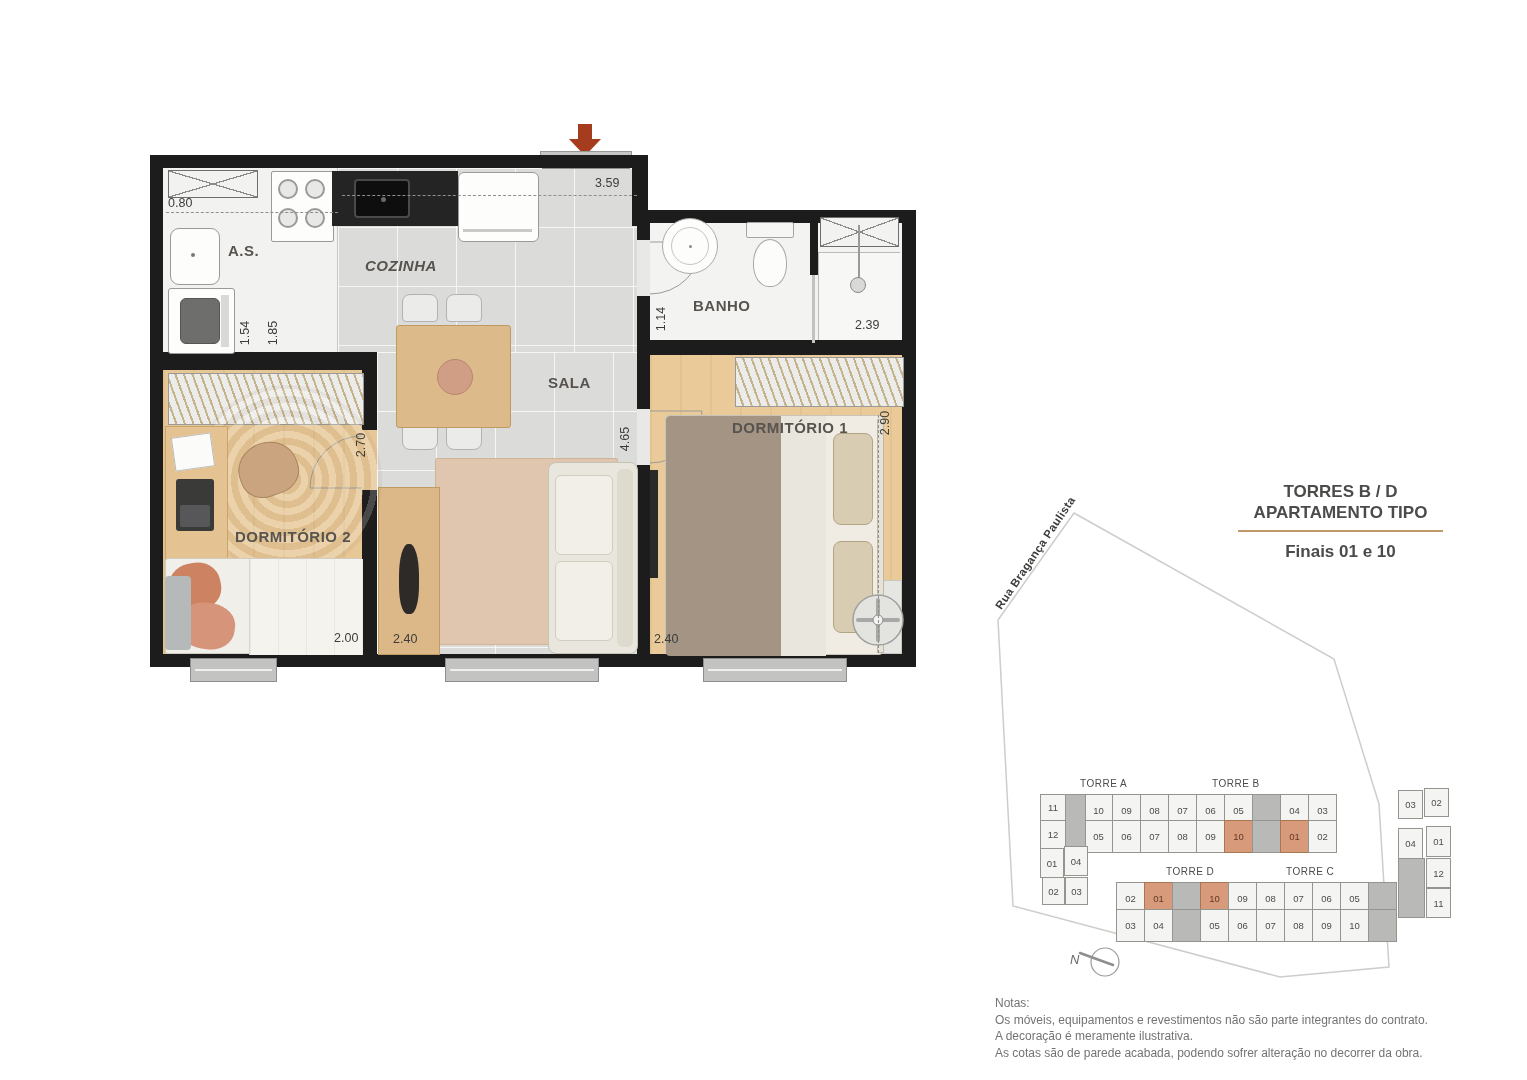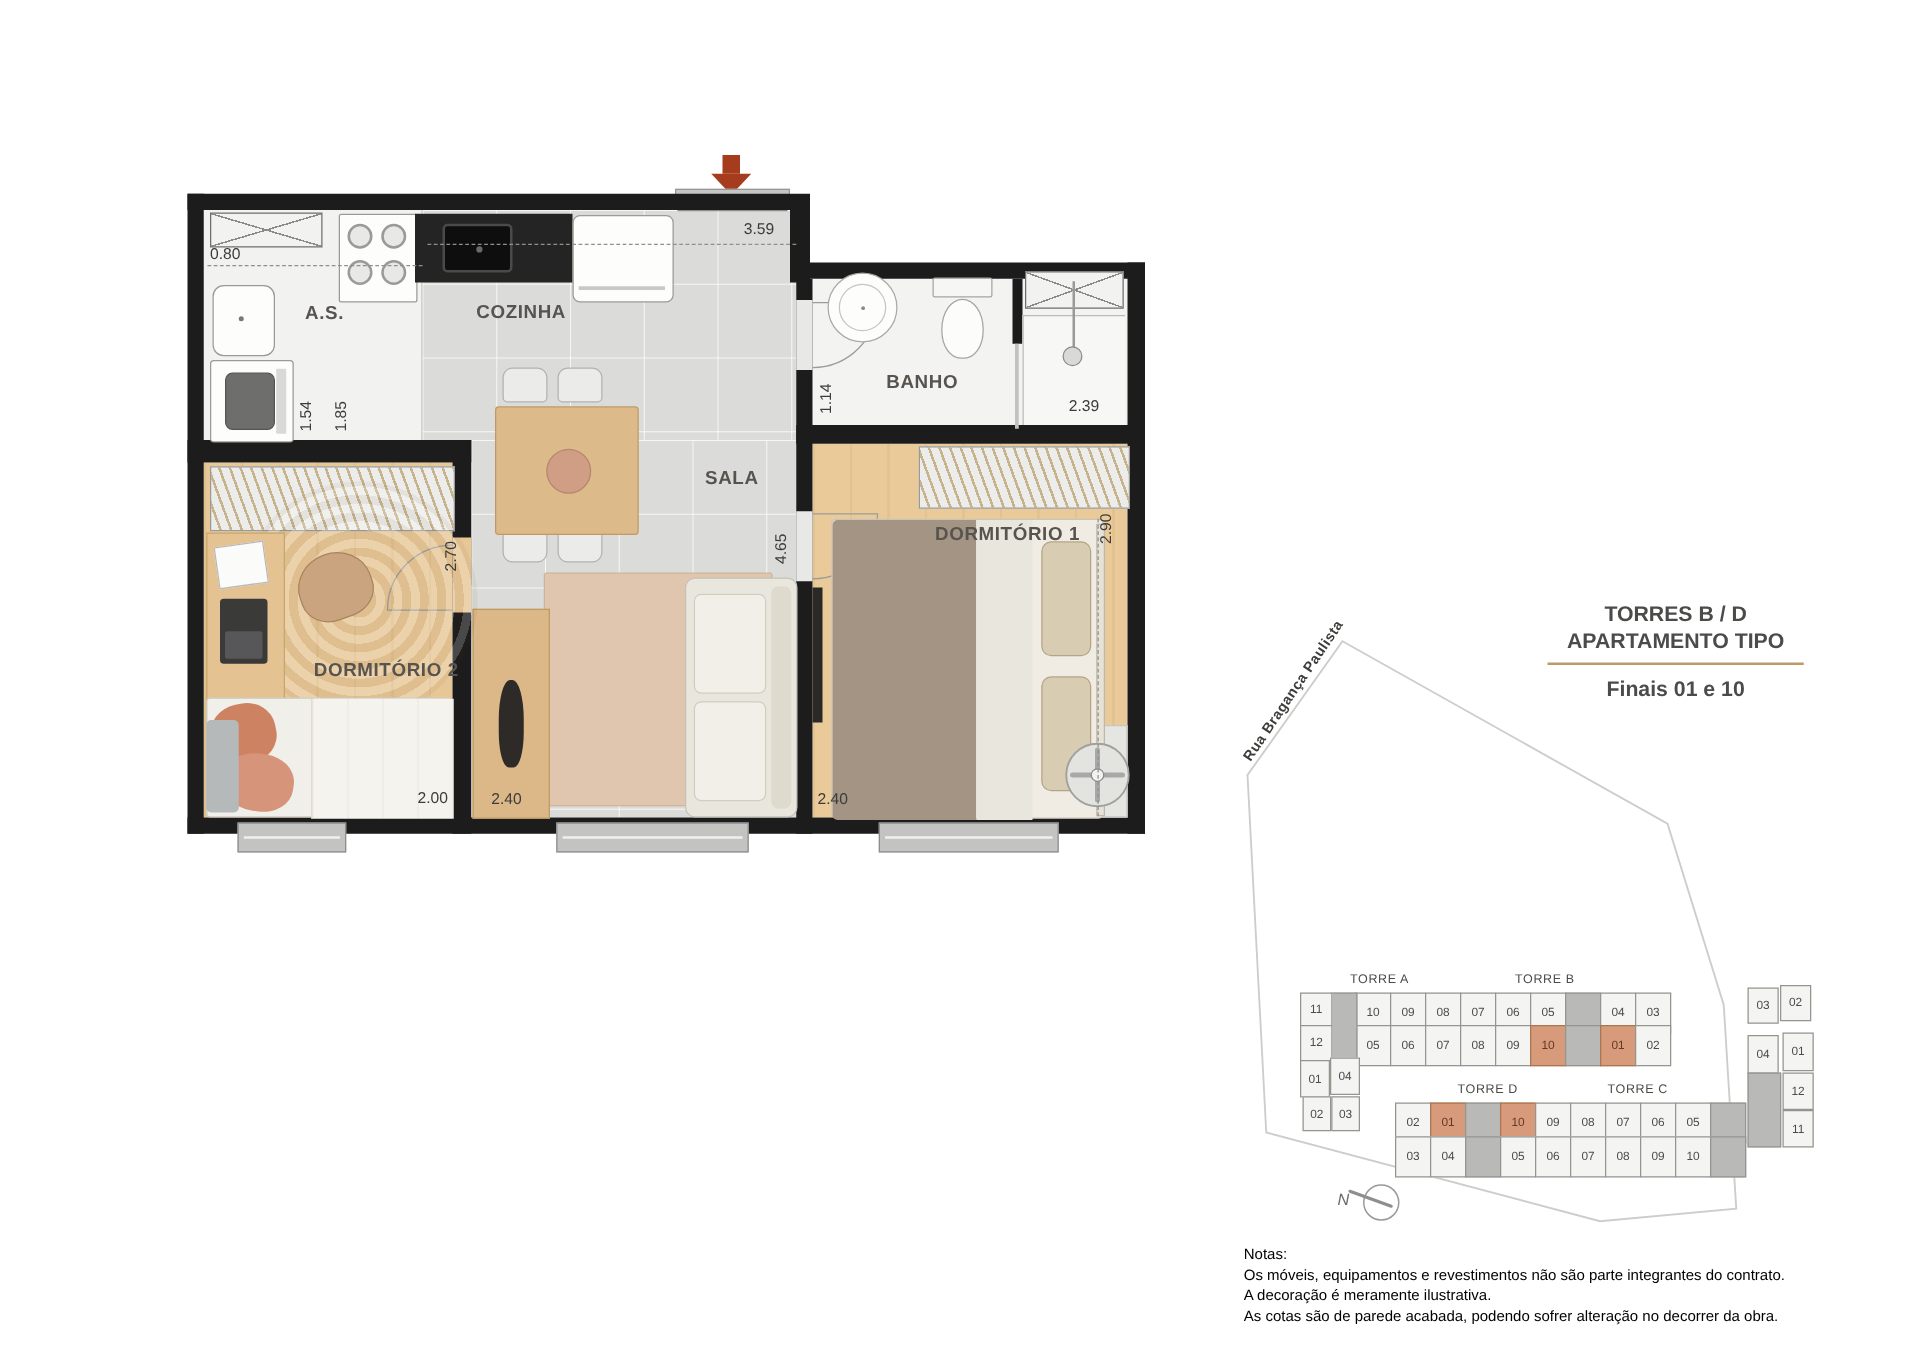--- a/index.html
+++ b/index.html
@@ -8,21 +8,21 @@
   .abs{position:absolute;box-sizing:border-box;}
   
   #plan{left:150px;top:120px;width:800px;height:580px;}
   .wall{position:absolute;background:#1c1c1c;box-sizing:border-box;}
   .floor{position:absolute;box-sizing:border-box;}
   .tilegrid{background-image:
       linear-gradient(to right, rgba(255,255,255,.75) 1px, transparent 1px),
       linear-gradient(to bottom, rgba(255,255,255,.75) 1px, transparent 1px);
       background-size:59px 59px;}
   .wood{background-image:repeating-linear-gradient(90deg, rgba(120,80,20,.06) 0 2px, transparent 2px 30px);}
-  .room-label{position:absolute;font-size:15px;font-weight:bold;color:#57544f;letter-spacing:.5px;white-space:nowrap;margin-left:16px;}
+  .room-label{position:absolute;font-size:15px;font-weight:bold;color:#57544f;letter-spacing:.5px;white-space:nowrap;}
   .dim{position:absolute;font-size:12.5px;color:#3c3c3a;white-space:nowrap;}
   .dimv{transform:rotate(-90deg);width:42px;text-align:center;}
   .dashh{position:absolute;border-top:1px dashed #8f8f8d;height:0;}
   .dashv{position:absolute;border-left:1px dashed #8f8f8d;width:0;}
   .xbox{position:absolute;background-color:#f2f2f0;border:1px solid #6e6e6c;
         background-image:
         linear-gradient(to top right, transparent calc(50% - .6px), #8a8a88 calc(50% - .6px) calc(50% + .6px), transparent calc(50% + .6px)),
         linear-gradient(to bottom right, transparent calc(50% - .6px), #8a8a88 calc(50% - .6px) calc(50% + .6px), transparent calc(50% + .6px));}
   .wardrobe{position:absolute;background-color:#ececea;border:1px solid #9a9a98;
         background-image:repeating-linear-gradient(70deg, transparent 0 6px, rgba(178,148,88,.65) 6px 8px);}
@@ -37,21 +37,21 @@
   .unit.hl{background:#d79a7a;border-color:#a8764f;color:#643a26;}
   .wingcell{position:absolute;border:1px solid #95958f;background:#f4f4f2;display:flex;align-items:center;
         justify-content:center;font-size:9.5px;color:#4c4c48;box-sizing:border-box;}
   .wingcore{position:absolute;background:#b9b9b7;border:1px solid #95958f;box-sizing:border-box;}
   .tower-label{position:absolute;font-size:10px;color:#4b4b49;letter-spacing:.5px;white-space:nowrap;}
   
   #title-block{left:1238px;top:481px;width:205px;text-align:center;}
   #title-block .t{font-size:17px;font-weight:bold;color:#4b4b49;line-height:21px;}
   #title-divider{height:2px;background:#c0986a;margin:7px 0 10px 0;}
   #title-block .s{font-size:17px;font-weight:bold;color:#4b4b49;}
-  #notes{left:995px;top:995px;font-size:12px;line-height:16.5px;color:#000000;}
+  #notes{left:995px;top:995px;font-size:12px;line-height:16.5px;color:#737373;}
 </style>
 </head>
 <body>
 
 <div id="plan" class="abs">
 
   <div class="abs" style="left:428px;top:4px;width:14px;height:15px;background:#a63c1e;"></div>
   <div class="abs" style="left:419px;top:19px;width:0;height:0;border-left:16px solid transparent;border-right:16px solid transparent;border-top:17px solid #a63c1e;"></div>
 
   <div class="floor" style="left:13px;top:48px;width:175px;height:184px;background:#f2f2f0;"></div>
@@ -180,21 +180,21 @@
   </div>
   <div class="abs" style="left:15px;top:438px;width:197px;height:96px;background:#f1efe9;border:1px solid #cfccc2;border-radius:3px;">
     <div class="abs" style="left:83px;top:0;width:114px;height:96px;background:#f5f3ee;border-left:1px solid #d8d5cb;
          background-image:linear-gradient(to right, rgba(0,0,0,.05) 1px, transparent 1px);background-size:28px 100%;"></div>
     <div class="abs" style="left:3px;top:4px;width:52px;height:48px;background:#cd8262;border-radius:45%;transform:rotate(-12deg);"></div>
     <div class="abs" style="left:13px;top:44px;width:56px;height:46px;background:#d6957a;border-radius:45%;transform:rotate(8deg);"></div>
     <div class="abs" style="left:-1px;top:17px;width:26px;height:74px;background:#b6b9ba;border-radius:4px;"></div>
   </div>
 
   <div class="room-label" style="left:78px;top:122px;">A.S.</div>
-  <div class="room-label" style="left:215px;top:121px;">COZINHA</div>
+  <div class="room-label" style="left:215px;top:137px;font-style:italic;">COZINHA</div>
   <div class="room-label" style="left:398px;top:254px;">SALA</div>
   <div class="room-label" style="left:543px;top:177px;">BANHO</div>
   <div class="room-label" style="left:582px;top:299px;">DORMITÓRIO 1</div>
   <div class="room-label" style="left:85px;top:408px;">DORMITÓRIO 2</div>
 
   <div class="dashh" style="left:192px;top:75px;width:295px;"></div>
   <div class="dim" style="left:445px;top:56px;">3.59</div>
   <div class="dashh" style="left:16px;top:92px;width:172px;"></div>
   <div class="dim" style="left:18px;top:76px;">0.80</div>
   <div class="dim dimv" style="left:74px;top:206px;">1.54</div>

